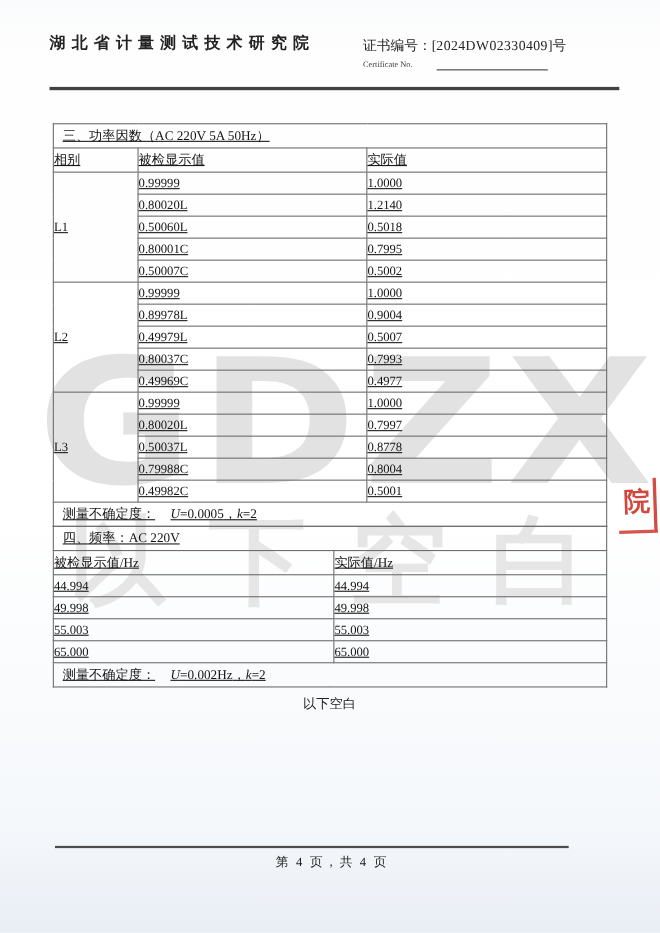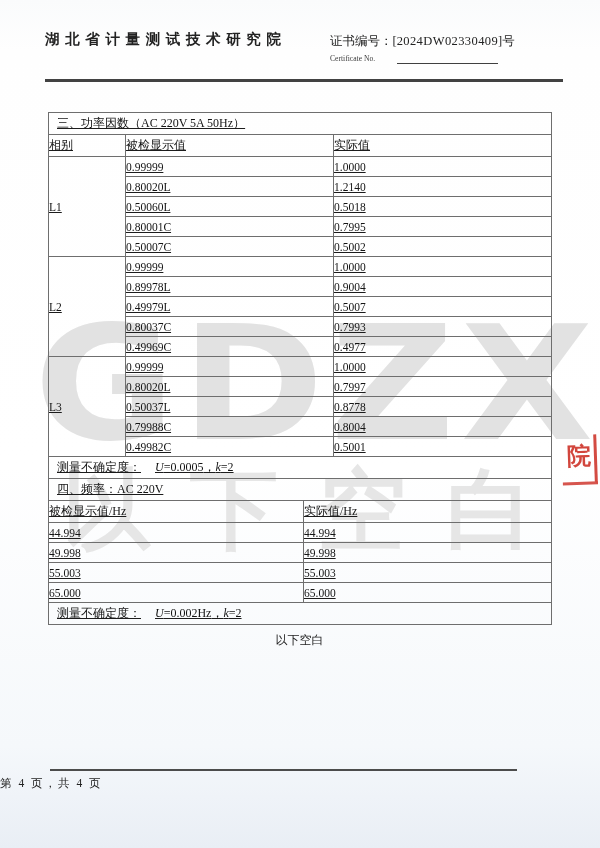--- a/index.html
+++ b/index.html
@@ -43,21 +43,21 @@
 
   
   .stamp { position:absolute; left:557px; top:427px; width:43px; height:62px; z-index:3; transform:rotate(-2deg); }
   .stamp-frame { position:absolute; right:3px; top:8px; width:35px; height:50px;
                  border-right:3px solid rgba(204,44,34,0.85); border-bottom:3px solid rgba(204,44,34,0.8); }
   .stamp-char { position:absolute; right:9px; top:13px; font-size:24px; font-weight:bold;
                 color:rgba(204,44,34,0.88); font-family:"Liberation Serif",serif; }
 
   
   .footer-rule { position:absolute; left:50px; top:769px; width:467px; height:1.5px; background:#4c4c4c; }
-  .footer-text { position:absolute; left:0; top:776px; width:570px; 
+  .footer-text { position:absolute; left:17px; top:776px; width:570px; text-align:center;
                  font-size:11.5px; letter-spacing:2px; color:#222; }
 </style>
 </head>
 <body>
 
 <div class="page">
 
   <div class="wm wm-logo">GDZX</div>
   <div class="wm wm-text">以下空白</div>
 

